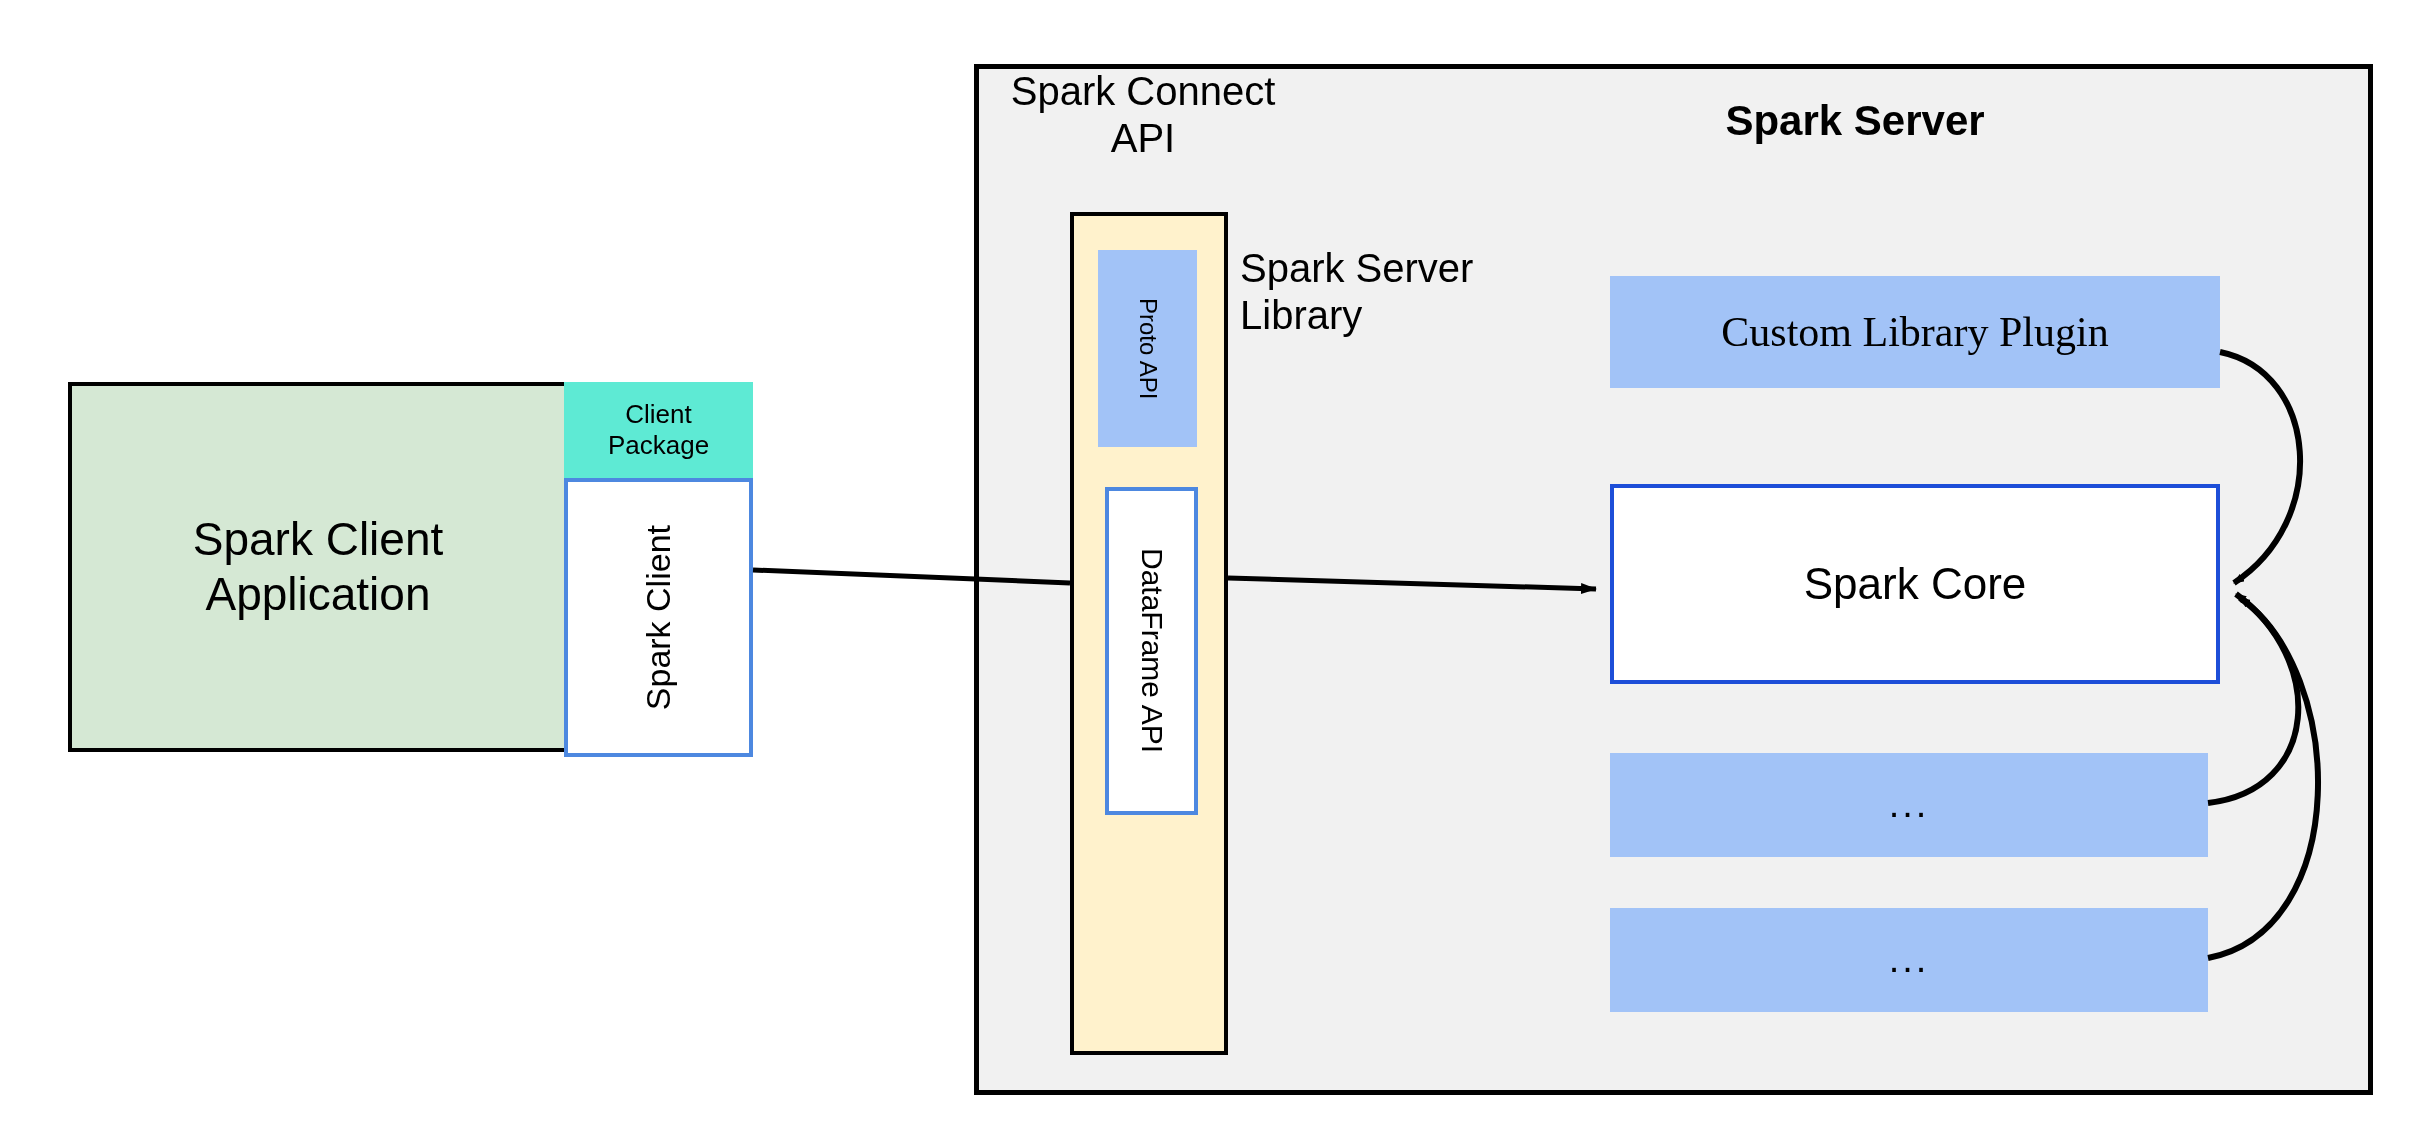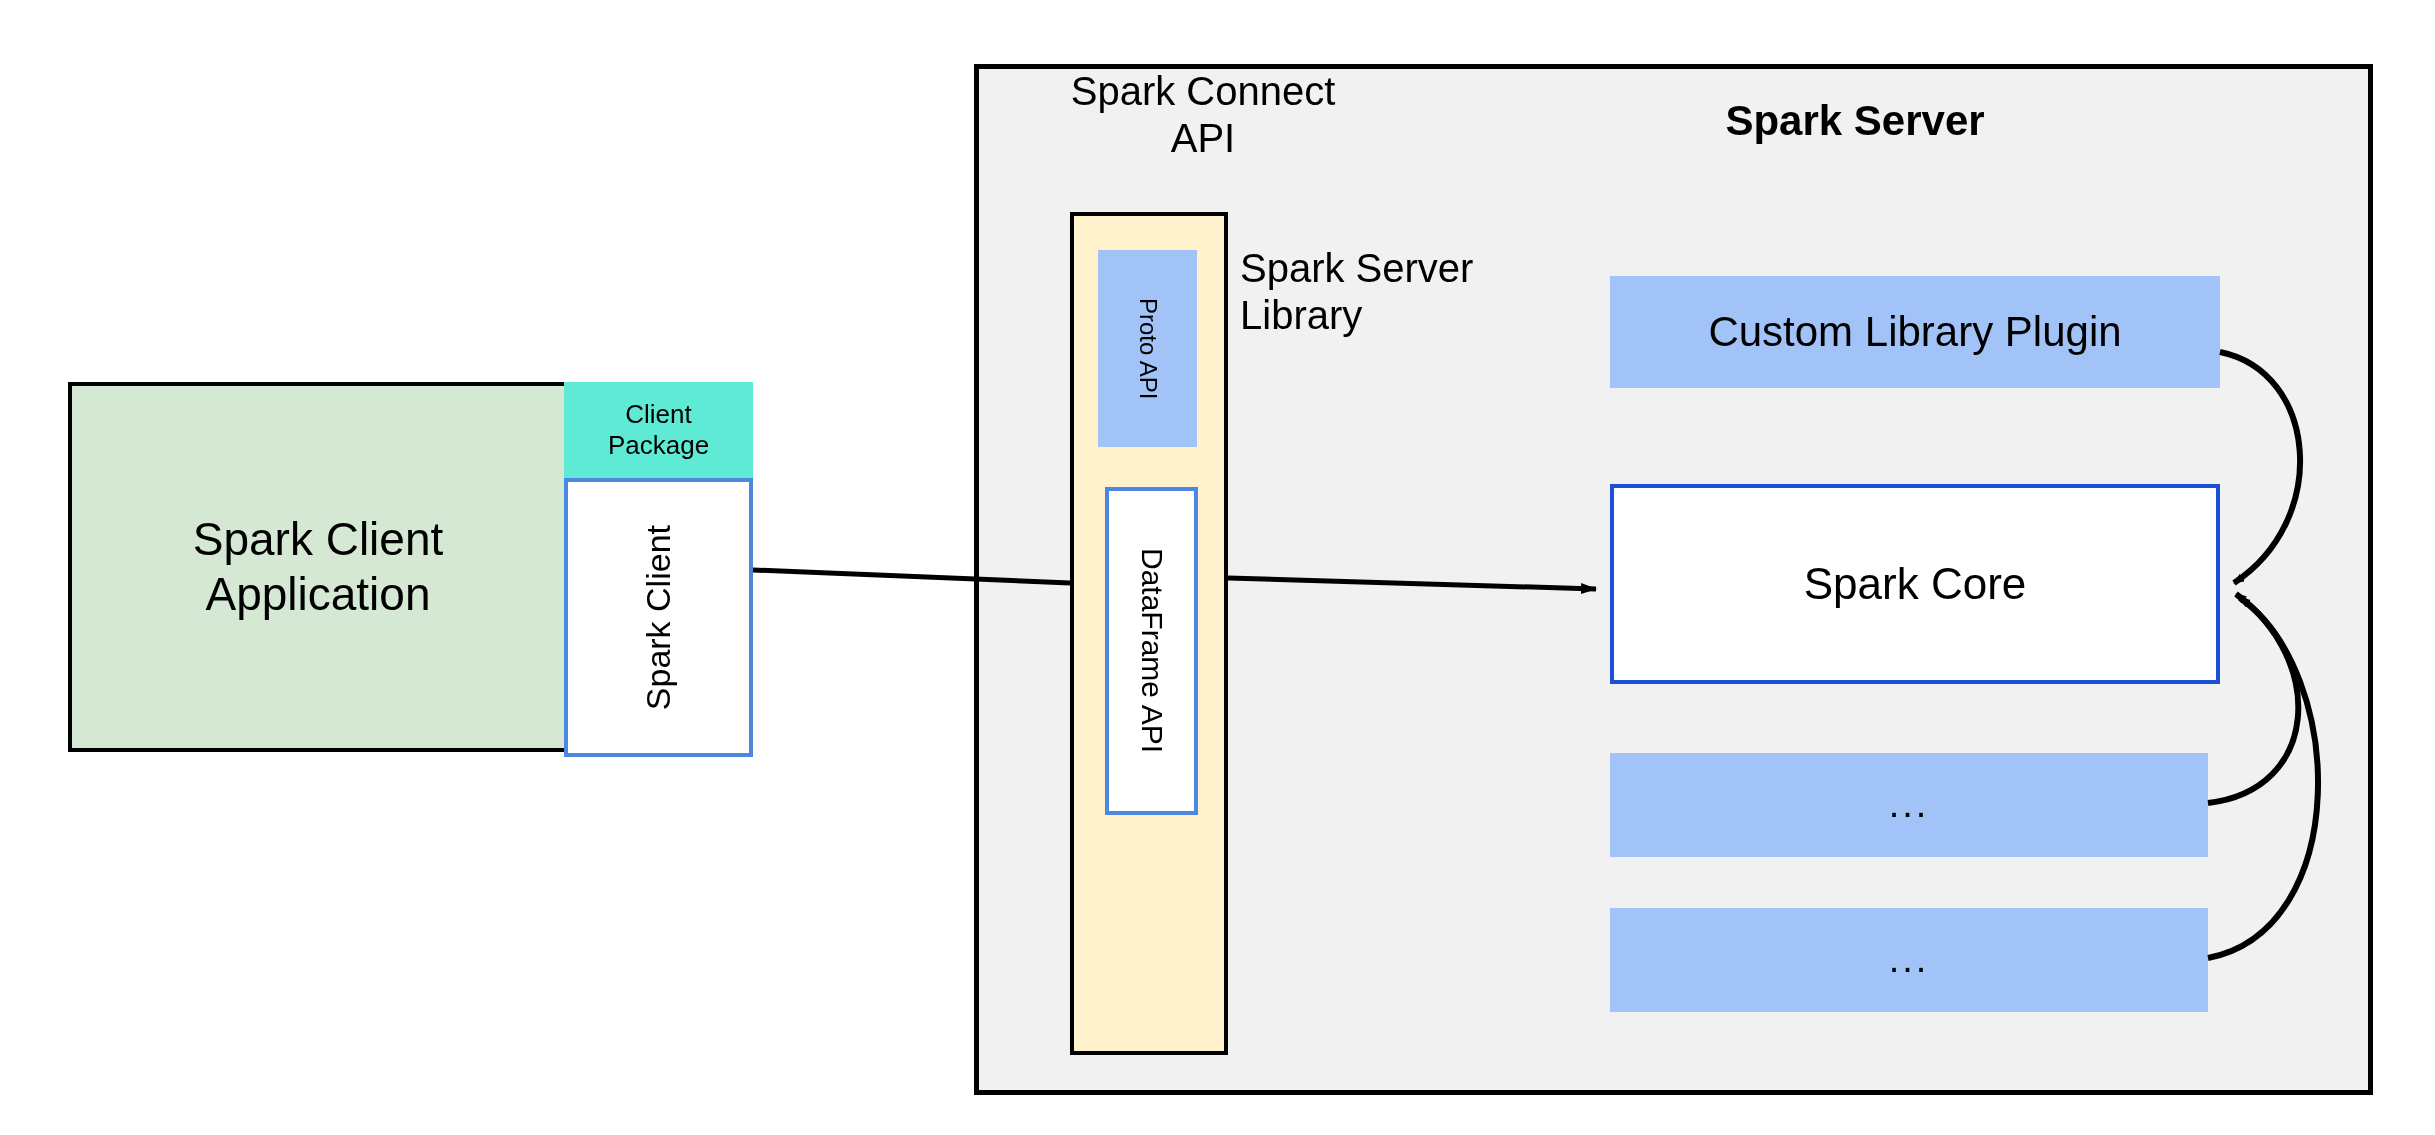--- a/index.html
+++ b/index.html
@@ -25,39 +25,39 @@
                 z-index:3;}
   #spark-client .vtext{writing-mode:vertical-rl;text-orientation:mixed;
                        transform:rotate(180deg);font-size:34px;white-space:nowrap;}
 
   
   #server-panel{left:974px;top:64px;width:1399px;height:1031px;
                 background:#f1f1f1;border:5px solid #000000;z-index:1;}
 
   .plain-label{position:absolute;line-height:1.18;text-align:center;
                white-space:pre-line;z-index:6;}
-  #spark-connect-api-label{left:1048px;top:68px;width:310px;font-size:40px;}
+  #spark-connect-api-label{left:988px;top:68px;width:310px;font-size:40px;}
   #server-title{left:1690px;top:96px;width:330px;font-size:42px;font-weight:bold;}
   #server-library-label{left:1240px;top:245px;width:290px;font-size:40px;text-align:left;}
 
   
   #connect-column{left:1070px;top:212px;width:158px;height:843px;
                   background:#fff2cc;border:4px solid #000000;z-index:4;}
   #proto-api{left:1098px;top:250px;width:99px;height:197px;
              background:#a2c3f7;border:0;z-index:5;}
   #dataframe-api{left:1105px;top:487px;width:93px;height:328px;
                  background:#ffffff;border:4px solid #4d88e0;z-index:5;}
   .vtext-sm{writing-mode:vertical-rl;text-orientation:mixed;
             font-size:24px;white-space:nowrap;}
   .vtext-md{writing-mode:vertical-rl;text-orientation:mixed;
             font-size:30px;white-space:nowrap;}
 
   
   #custom-plugin{left:1610px;top:276px;width:610px;height:112px;
-                 background:#a2c3f7;border:0;font-size:42px;z-index:5;}
+                 background:#a2c3f7;border:0;font-size:42px;z-index:5;font-family:Liberation Serif, serif;}
   #spark-core{left:1610px;top:484px;width:610px;height:200px;
               background:#ffffff;border:4px solid #1d4ed8;font-size:44px;z-index:5;}
   #dots-1{left:1610px;top:753px;width:598px;height:104px;
           background:#a2c3f7;border:0;font-size:38px;z-index:5;letter-spacing:3px;}
   #dots-2{left:1610px;top:908px;width:598px;height:104px;
           background:#a2c3f7;border:0;font-size:38px;z-index:5;letter-spacing:3px;}
 
   #connectors{position:absolute;left:0;top:0;width:2435px;height:1135px;
               z-index:7;pointer-events:none;}
 </style>

